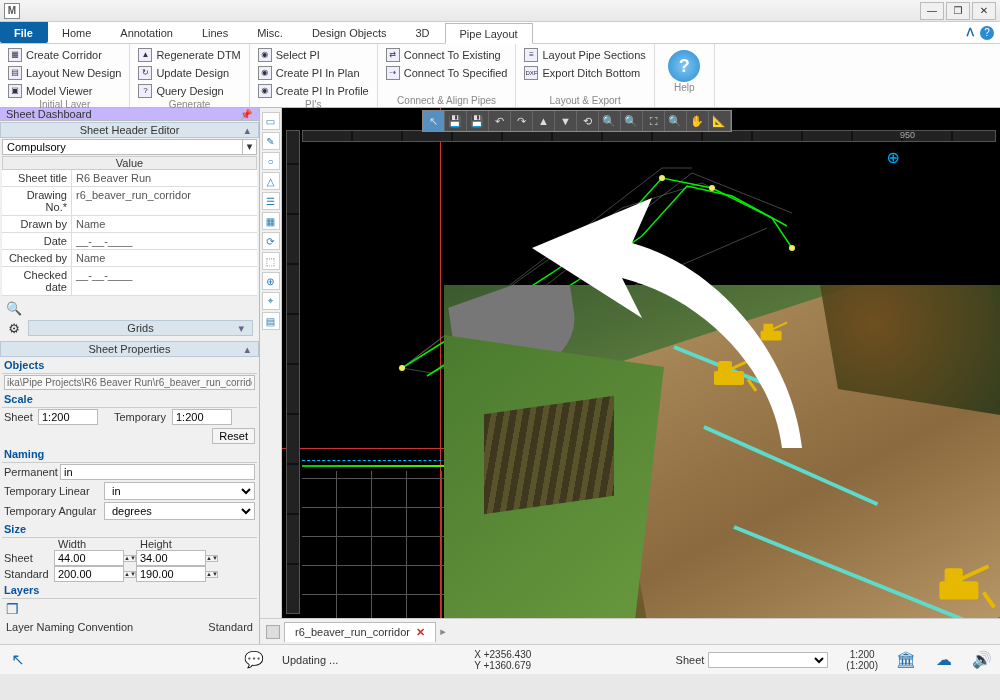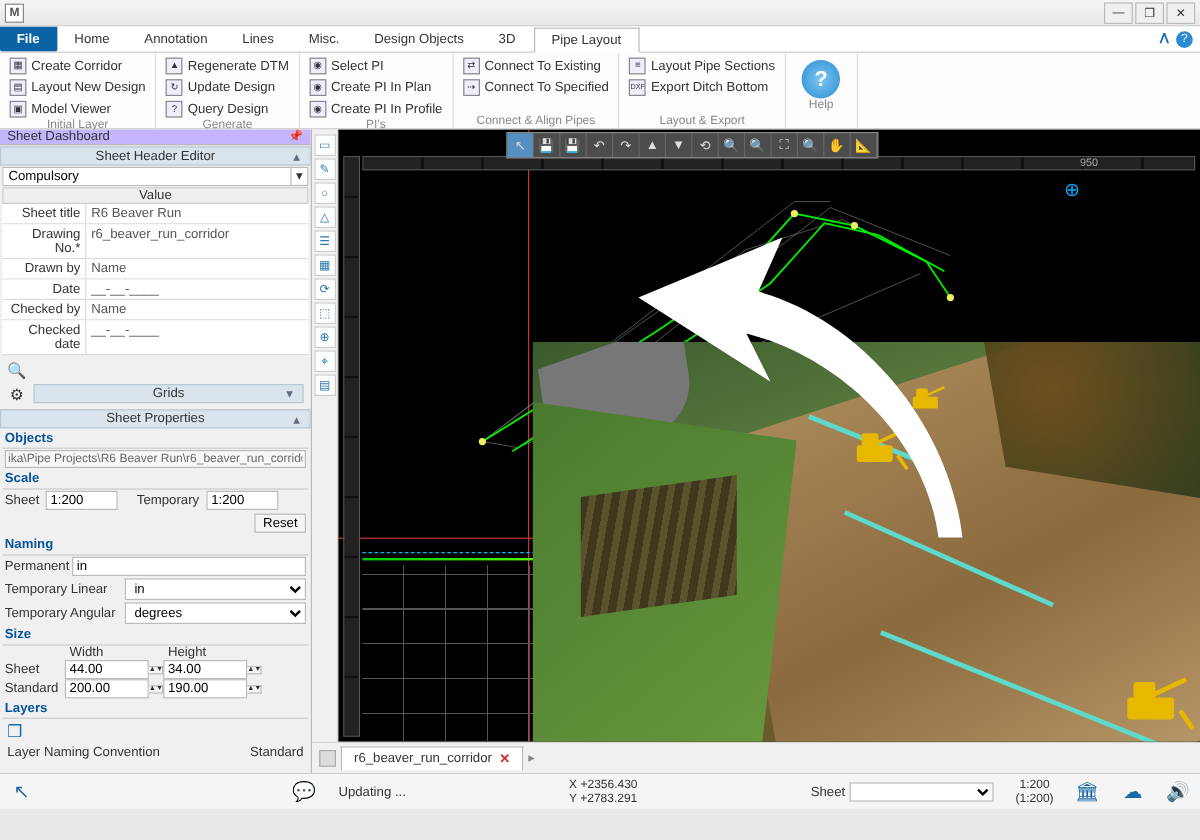--- a/index.html
+++ b/index.html
@@ -441,21 +441,21 @@
 </div>
 
 <div class="statusbar">
   <span class="sic">↖</span>
   <div class="spacer" style="flex:0 0 180px;"></div>
   <span class="sic">💬</span>
   <span>Updating ...</span>
   <div class="spacer" style="flex:0 0 100px;"></div>
   <div class="coords">
     <span>X +2356.430</span>
-    <span>Y +2783.291</span>
+    <span>Y +1360.679</span>
   </div>
   <div class="spacer"></div>
   <div class="sheetsel">
     <span>Sheet</span>
     <select><option></option></select>
   </div>
   <div class="scaleblk">
     <span>1:200</span>
     <span>(1:200)</span>
   </div>

